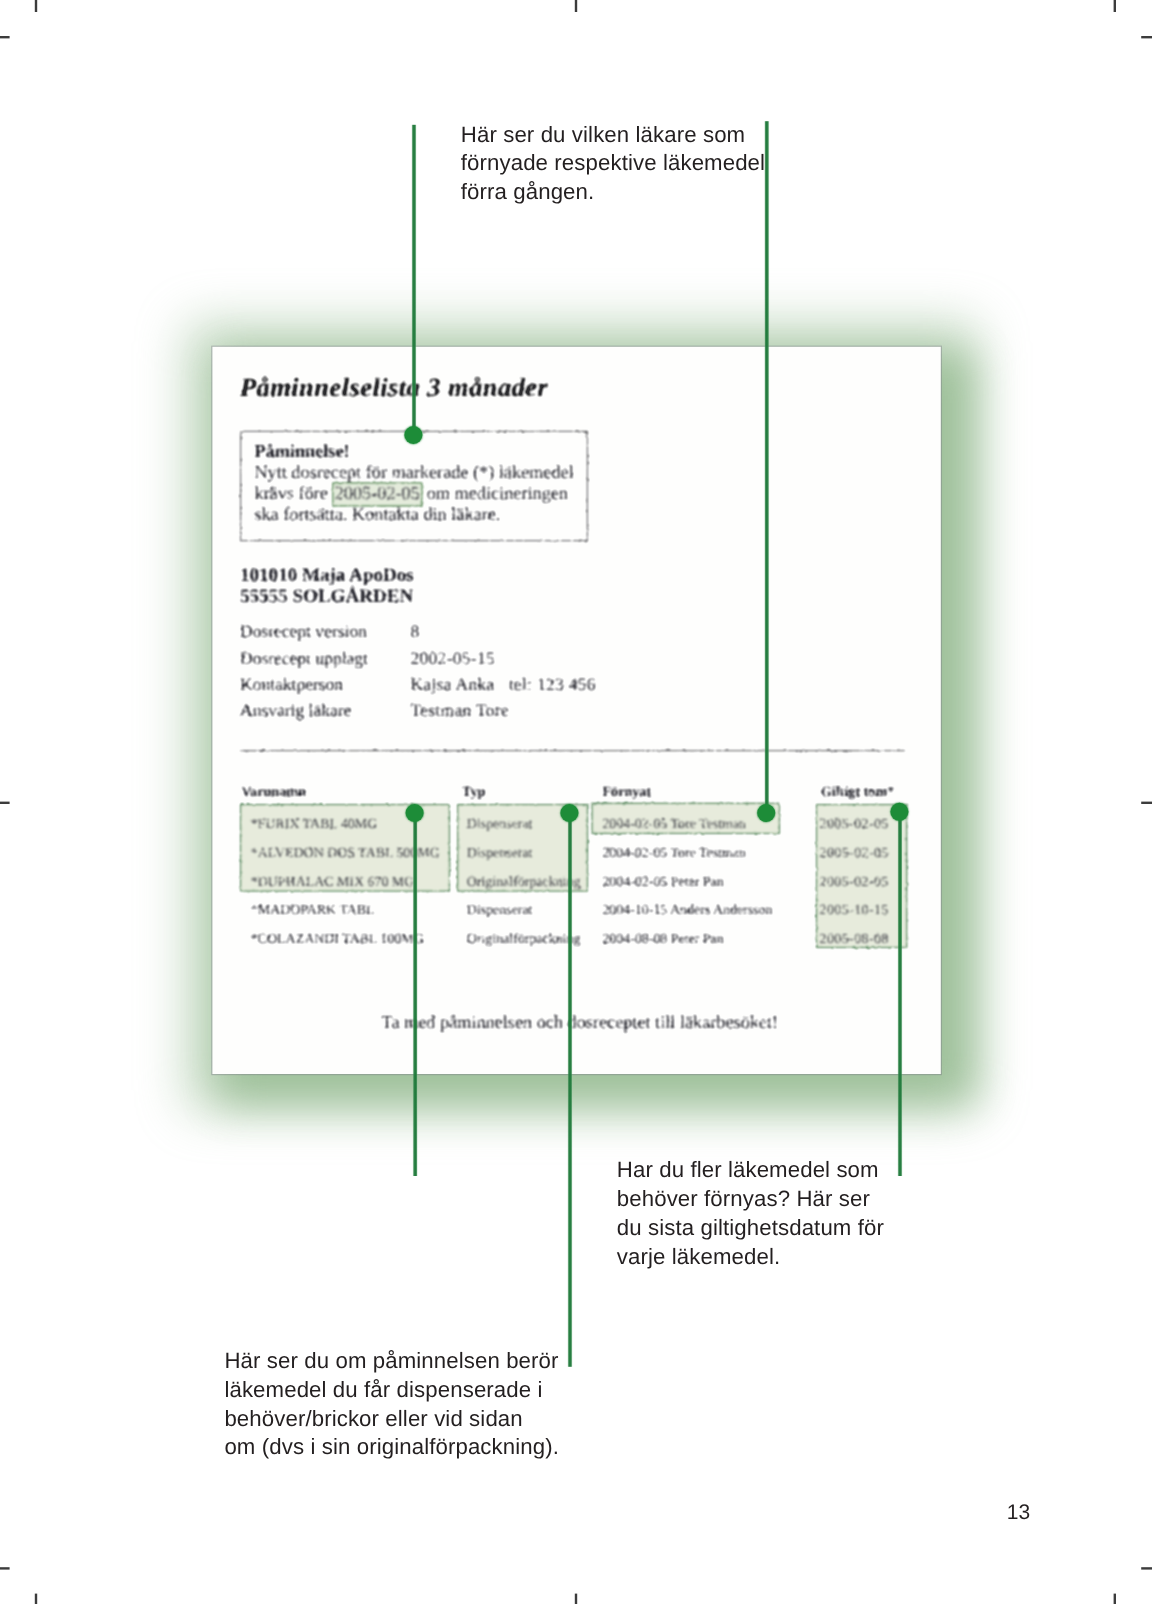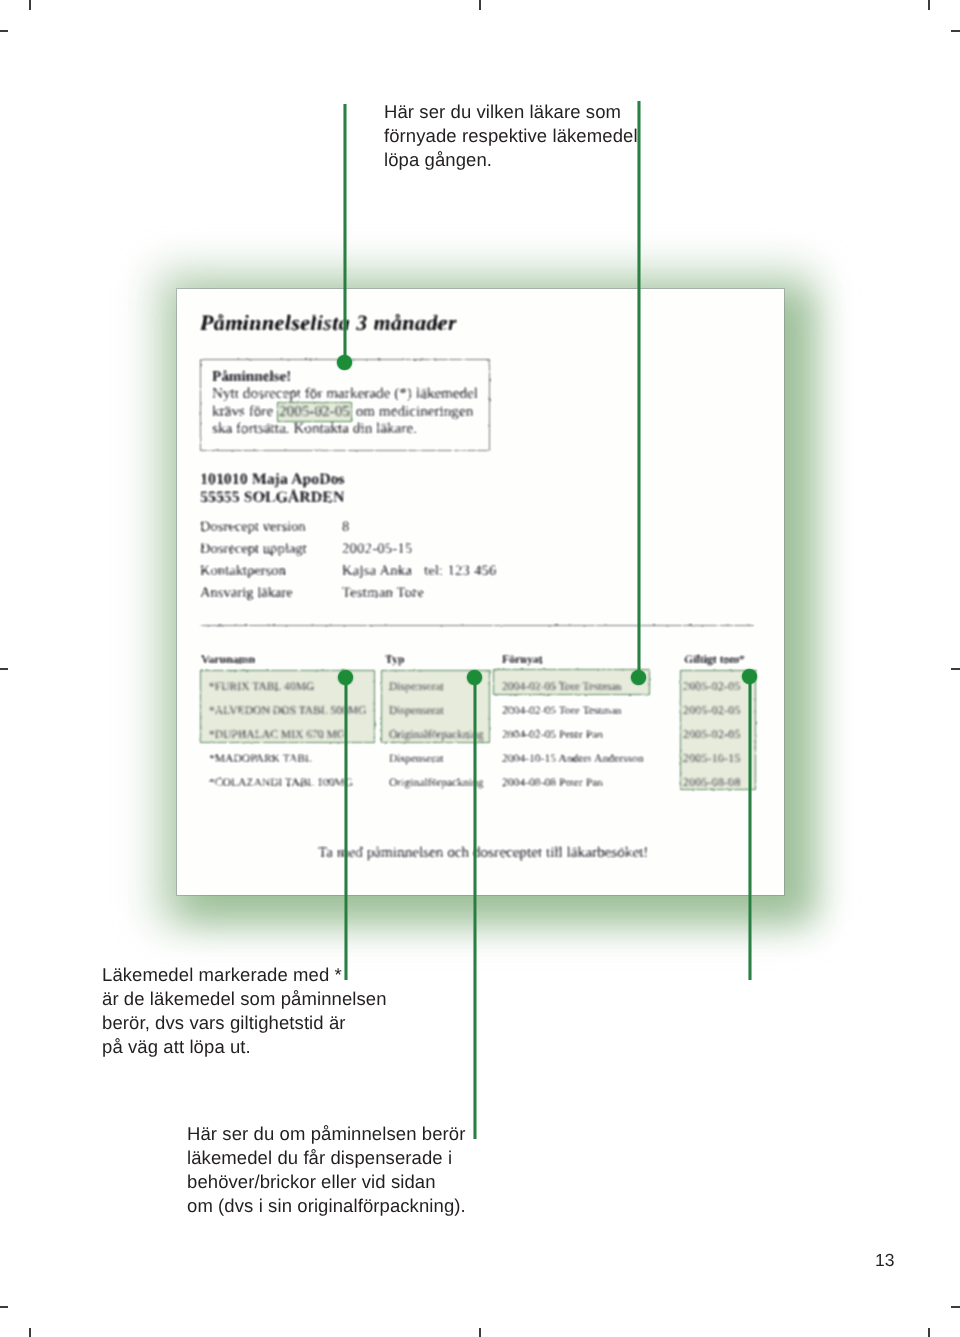--- a/index.html
+++ b/index.html
@@ -171,25 +171,25 @@
   <div class="dot" style="left:338px;top:670px;"></div>
 
   <div class="leader" style="left:474px;top:678px;height:461px;"></div>
   <div class="dot" style="left:467px;top:670px;"></div>
 
   <div class="leader" style="left:749px;top:677px;height:303px;"></div>
   <div class="dot" style="left:742px;top:669px;"></div>
 
   <div class="callout" style="left:384px;top:100px;width:300px;white-space:pre;">Här ser du vilken läkare som
 förnyade respektive läkemedel
-löpa gången.</div>
-  <div class="callout" style="left:102px;top:963px;width:340px;white-space:pre;">Läkemedel markerade med *
-är de läkemedel som påminnelsen
-berör, dvs vars giltighetstid är
-på väg att löpa ut.</div>
+förra gången.</div>
+  <div class="callout" style="left:514px;top:963px;width:320px;white-space:pre;">Har du fler läkemedel som
+behöver förnyas? Här ser
+du sista giltighetsdatum för
+varje läkemedel.</div>
   <div class="callout" style="left:187px;top:1122px;width:340px;white-space:pre;">Här ser du om påminnelsen berör
 läkemedel du får dispenserade i
 behöver/brickor eller vid sidan
 om (dvs i sin originalförpackning).</div>
 
-  <div style="position:absolute;left:839px;top:1250px;font-size:17.5px;color:#231f20;margin-left:36px;">13</div>
+  <div style="position:absolute;left:839px;top:1250px;font-size:17.5px;color:#231f20;">13</div>
 
 </div>
 
 </body></html>

